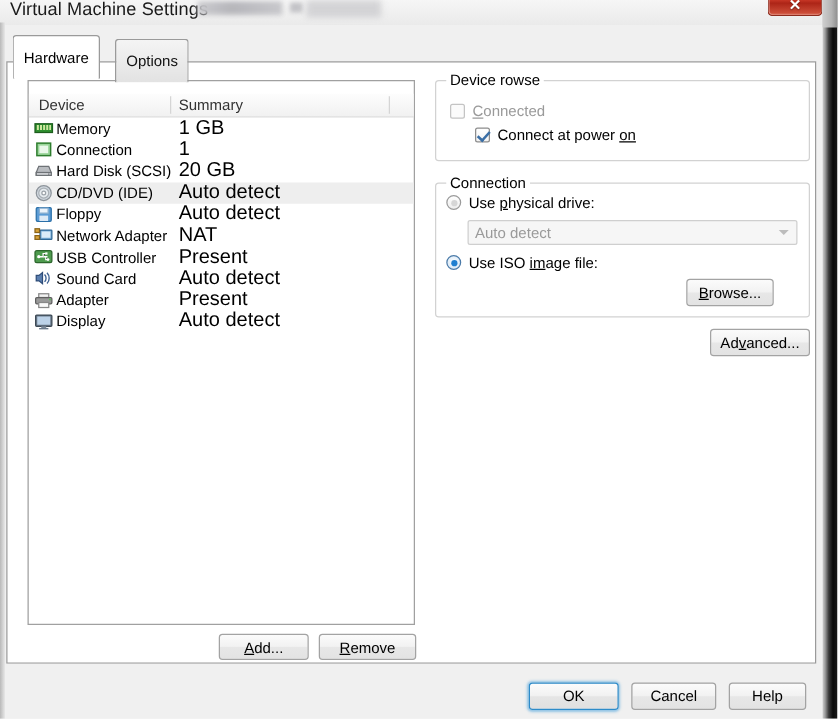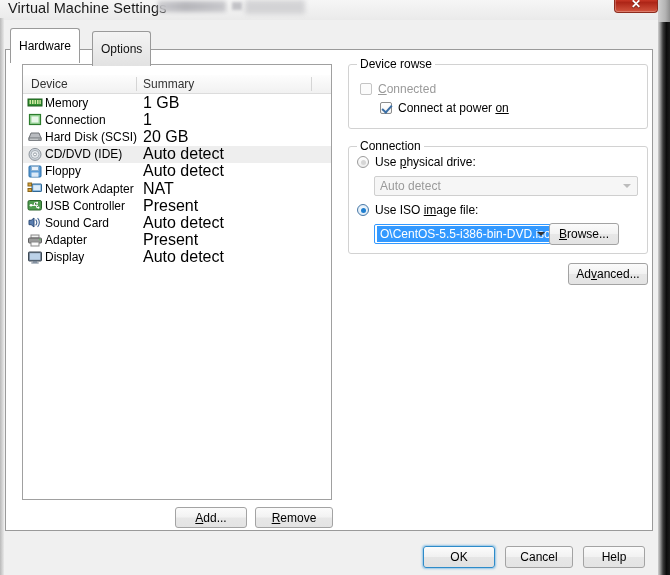--- a/index.html
+++ b/index.html
@@ -619,24 +619,20 @@
   <div class="combo disabled" id="physical-drive-combo">
     <span class="combo-text disabled">Auto detect</span>
     <span class="combo-arrow disabled"></span>
   </div>
 
   <div class="radio-row" style="left:357px; top:203px;">
     <span class="rb-circle checked"></span>
     <span>Use ISO <span class="uline">im</span>age file:</span>
   </div>
 
-  <div class="combo" id="iso-combo">
-    <span class="combo-text selectedtext">O\CentOS-5.5-i386-bin-DVD.iso</span>
-    <span class="combo-arrow"></span>
-  </div>
 
   <div class="btn" id="browse-button">
     <span><span class="uline">B</span>rowse...</span>
   </div>
 
   <div class="btn" id="advanced-button">
     <span>Ad<span class="uline">v</span>anced...</span>
   </div>
 
   <div id="bottom-bar"></div>

